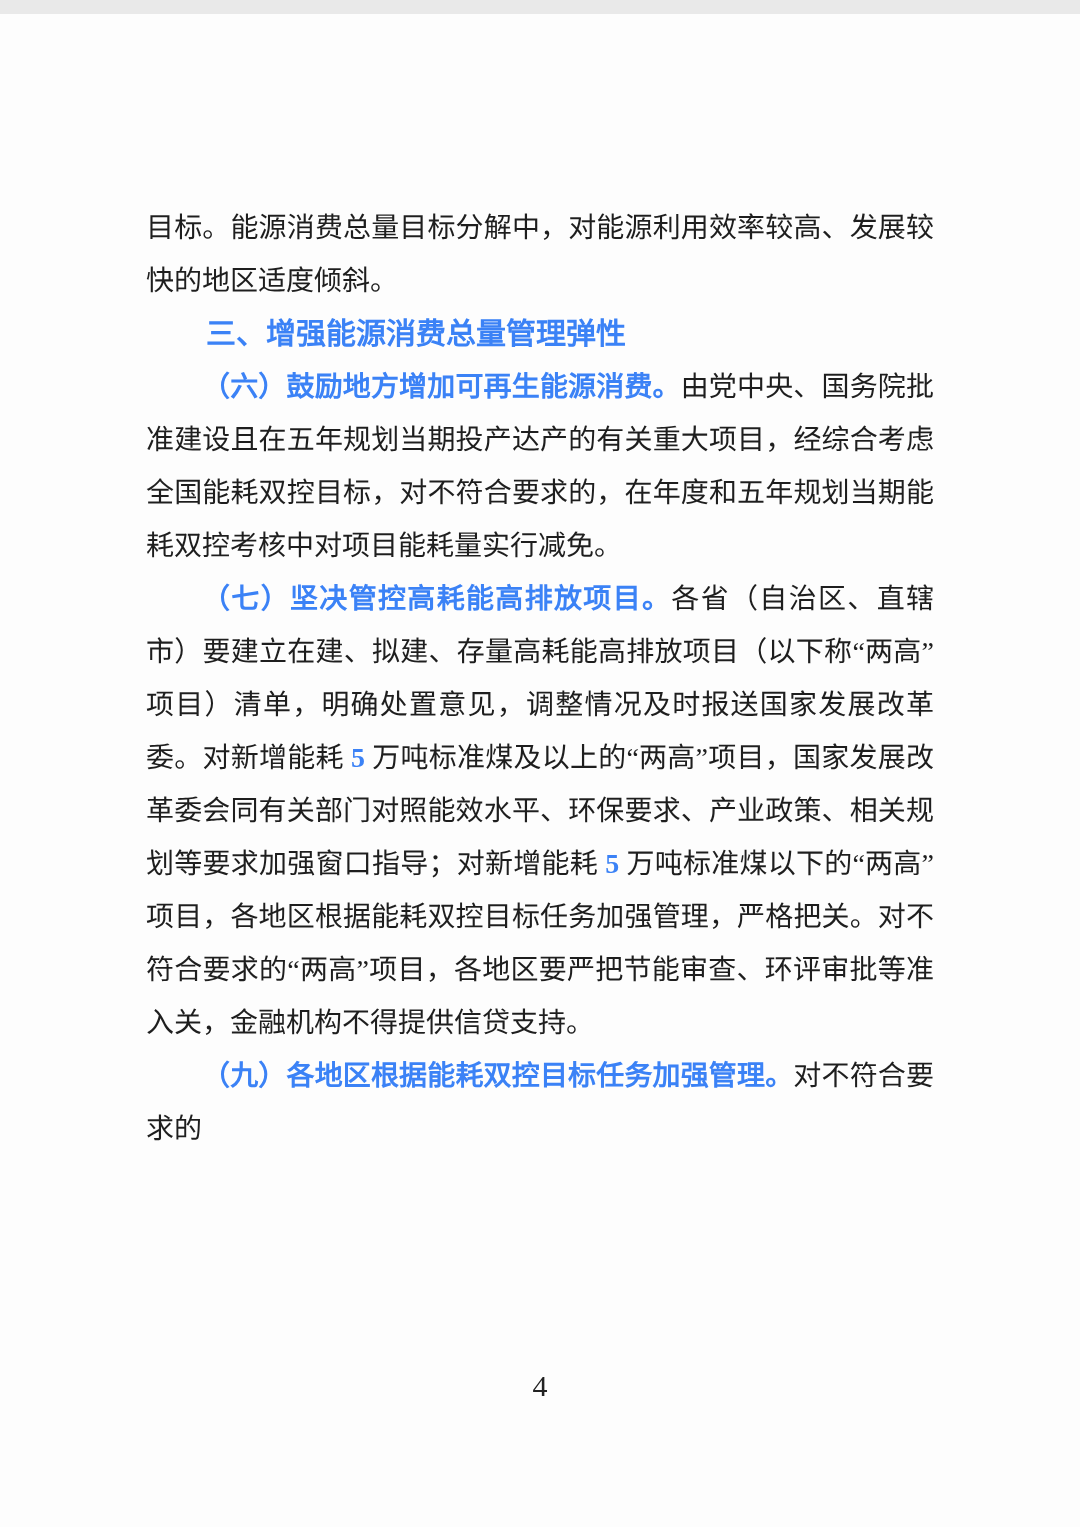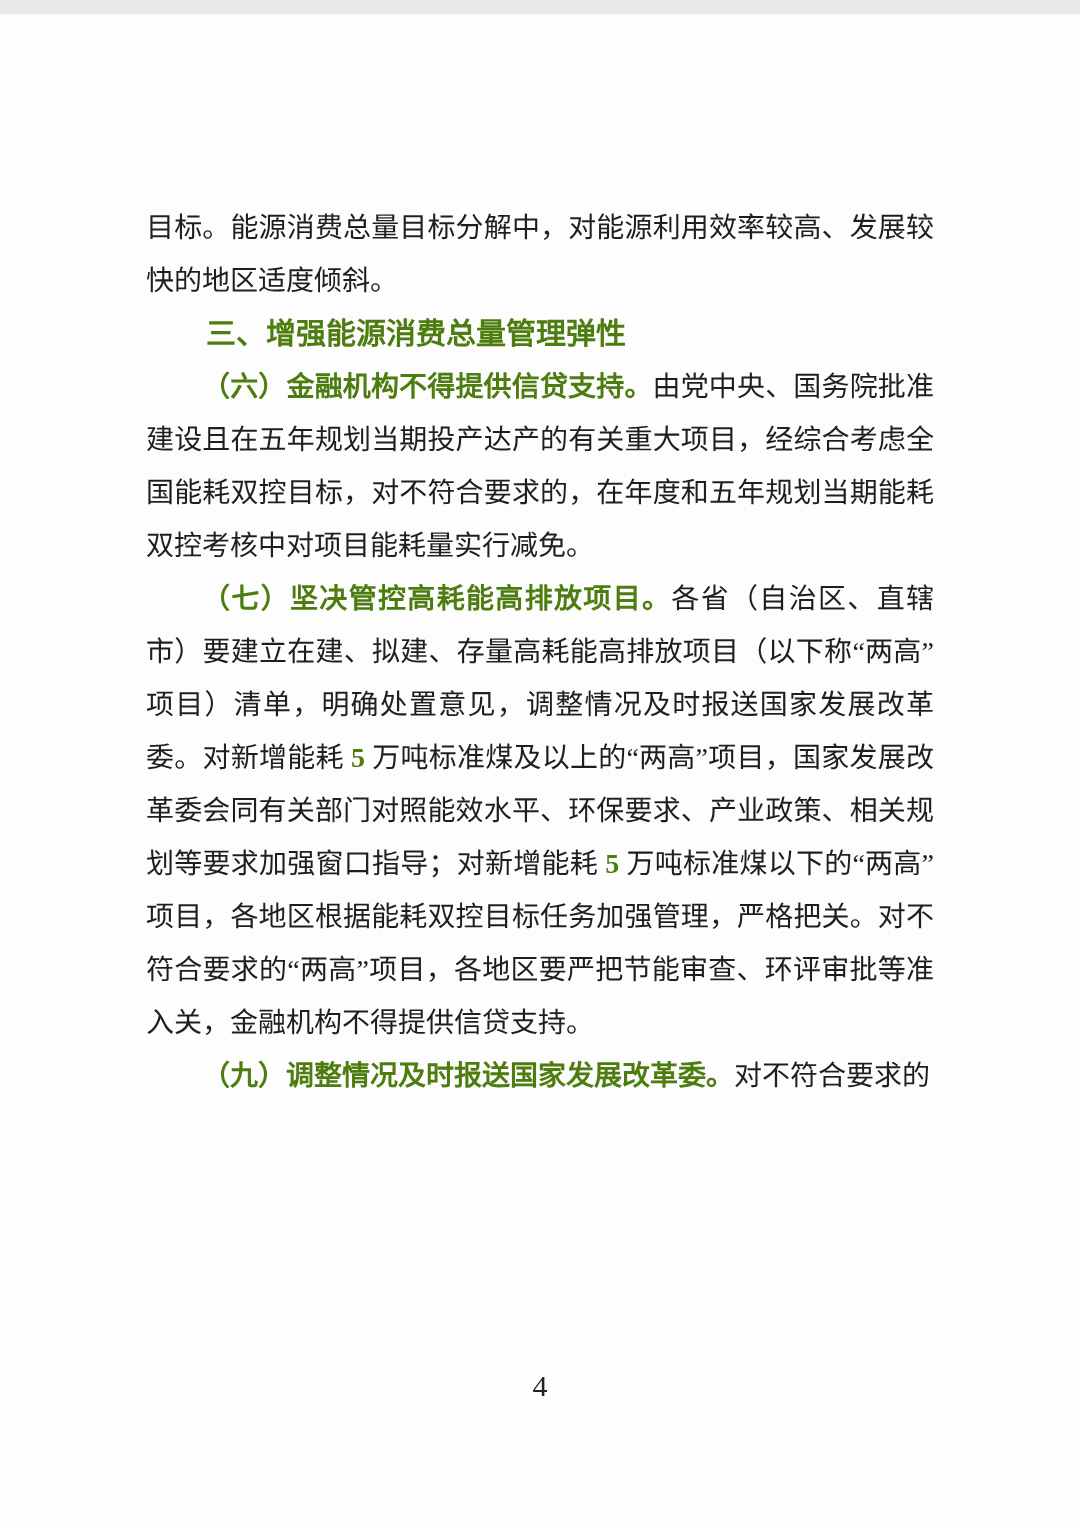--- a/index.html
+++ b/index.html
@@ -38,21 +38,21 @@
   }
   .content p.heading {
     font-family: "Liberation Sans", sans-serif;
     font-weight: bold;
     font-size: 30px;
     color: #000000;
     text-align: left;
   }
   .content span.seg-bold {
     font-weight: bold;
-    color: #4d7c0f;
+    color: #3b82f6;
   }
   .content span.seg-regular {
     font-weight: normal;
   }
   .page-number {
     position: absolute;
     left: 0;
     right: 0;
     top: 1352px;
     text-align: center;
@@ -62,18 +62,18 @@
     font-family: "Liberation Serif", serif;
   }
 </style>
 </head>
 <body>
 
 <div class="page">
   <main class="content">
       <p class=""><span class="seg-regular">目标。能源消费总量目标分解中，对能源利用效率较高、发展较快的地区适度倾斜。</span></p>
       <p class="heading indent"><span class="seg-bold">三、增强能源消费总量管理弹性</span></p>
-      <p class="indent"><span class="seg-bold">（六）金融机构不得提供信贷支持。</span><span class="seg-regular">由党中央、国务院批准建设且在五年规划当期投产达产的有关重大项目，经综合考虑全国能耗双控目标，对不符合要求的，在年度和五年规划当期能耗双控考核中对项目能耗量实行减免。</span></p>
+      <p class="indent"><span class="seg-bold">（六）鼓励地方增加可再生能源消费。</span><span class="seg-regular">由党中央、国务院批准建设且在五年规划当期投产达产的有关重大项目，经综合考虑全国能耗双控目标，对不符合要求的，在年度和五年规划当期能耗双控考核中对项目能耗量实行减免。</span></p>
       <p class="indent"><span class="seg-bold">（七）坚决管控高耗能高排放项目。</span><span class="seg-regular">各省（自治区、直辖市）要建立在建、拟建、存量高耗能高排放项目（以下称“两高”项目）清单，明确处置意见，调整情况及时报送国家发展改革委。对新增能耗</span><span class="seg-bold"> 5 </span><span class="seg-regular">万吨标准煤及以上的“两高”项目，国家发展改革委会同有关部门对照能效水平、环保要求、产业政策、相关规划等要求加强窗口指导；对新增能耗</span><span class="seg-bold"> 5 </span><span class="seg-regular">万吨标准煤以下的“两高”项目，各地区根据能耗双控目标任务加强管理，严格把关。对不符合要求的“两高”项目，各地区要严把节能审查、环评审批等准入关，金融机构不得提供信贷支持。</span></p>
-      <p class="indent"><span class="seg-bold">（九）调整情况及时报送国家发展改革委。</span><span class="seg-regular">对不符合要求的</span></p>
+      <p class="indent"><span class="seg-bold">（九）各地区根据能耗双控目标任务加强管理。</span><span class="seg-regular">对不符合要求的</span></p>
     </main>
   <div class="page-number">4</div>
 </div>
 
 </body></html>

